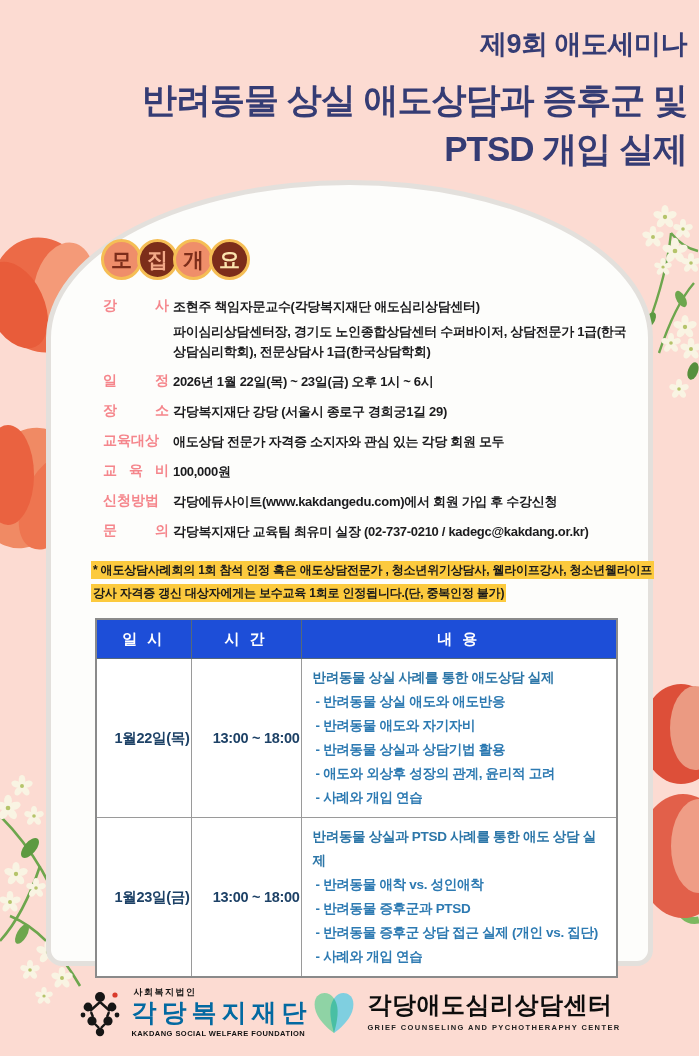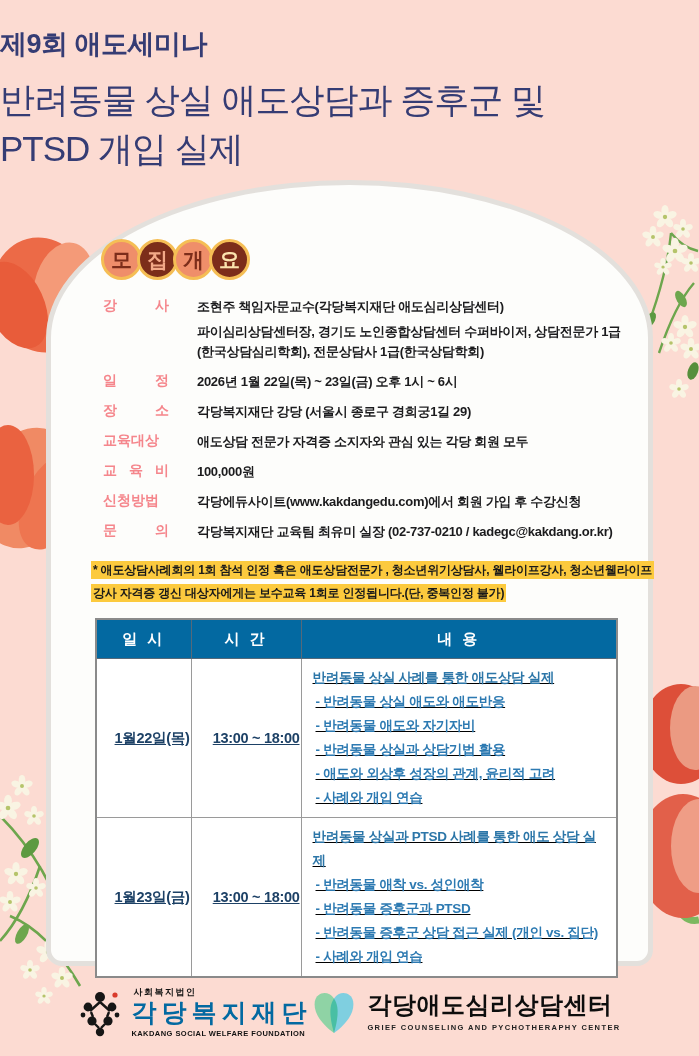--- a/index.html
+++ b/index.html
@@ -8,23 +8,23 @@
     position:relative; width:699px; height:1056px;
     background:#fcdbd2; overflow:hidden;
   }
   .fl { position:absolute; z-index:0; }
   .fl-tl { left:0; top:233px; }
   .fl-tr { right:0; top:203px; }
   .fl-br { right:0; top:684px; }
   .fl-bl { left:0; top:756px; }
 
   
-  .header { position:absolute; left:0; top:0; width:687px; text-align:left; z-index:1; }
+  .header { position:absolute; left:0; top:0; width:687px; text-align:right; z-index:1; }
   .subtitle { margin-top:26px; font-size:27px; font-weight:800; color:#353c74; letter-spacing:-0.5px; }
-  .main-title { margin-top:13px; font-size:35px; font-weight:400; color:#353c74; line-height:49px; letter-spacing:-1px; }
+  .main-title { margin-top:13px; font-size:35px; font-weight:700; color:#353c74; line-height:49px; letter-spacing:-1px; }
 
   
   .card {
     position:absolute; left:46px; top:180px; width:607px; height:786px;
     box-sizing:border-box; background:#fdfdfb;
     border:5px solid #e3e0dc;
     border-radius: 50% 50% 16px 16px / 158px 158px 16px 16px;
     z-index:1;
   }
 
@@ -38,21 +38,21 @@
   }
   .circ:first-child { margin-left:0; }
   .circ.light { background:#ef8e6a; color:#7c2d1a; }
   .circ.dark  { background:#7c2d1a; color:#f3a988; }
   .circ.dark2 { background:#7c2d1a; color:#fbe3ae; }
 
   
   .overview { position:absolute; left:52px; top:112px; width:528px; }
   .orow { display:flex; margin-bottom:10px; }
   .olabel {
-    width:66px; min-width:66px; margin-right:28px;
+    width:66px; min-width:66px; margin-right:4px;
     color:#f5868c; font-weight:700; font-size:14px;
     text-align:justify; text-align-last:justify;
   }
   .oval { font-size:13px; font-weight:600; color:#1b1b1d; line-height:20px; letter-spacing:-0.3px; }
   .oval .v2 { margin-top:5px; }
 
   
   .note {
     position:absolute; left:40px; top:374px; width:562px;
     font-size:12px; font-weight:700; line-height:23px; color:#191919; letter-spacing:-0.2px;
@@ -60,25 +60,25 @@
   .hl { background:#fcca3e; padding:2px 2px;
         -webkit-box-decoration-break:clone; box-decoration-break:clone; }
 
   
   .sched {
     position:absolute; left:44px; top:433px; width:521px;
     border-collapse:collapse; table-layout:fixed; background:#fff;
     border:2px solid #8a8a8a;
   }
   .sched th {
-    height:36px; background:#0369a1; color:#ffffff;
+    height:36px; background:#1d4ed8; color:#ffffff;
     font-size:15px; font-weight:700; letter-spacing:3px;
     border:1px solid #55697a;
   }
-  .sched td { border:1px solid #9a9a9a; vertical-align:middle;text-decoration:underline; }
+  .sched td { border:1px solid #9a9a9a; vertical-align:middle; }
   td.datec, td.timec {
     text-align:right; color:#1d4166; font-weight:800;
     font-size:14.5px; letter-spacing:-0.3px;
   }
   td.ctd { padding:7px 8px 7px 11px; }
   .ctitle { color:#2c76a8; font-weight:800; font-size:13.5px; line-height:24px; letter-spacing:-0.3px; }
   .citem  { color:#2d7ab2; font-weight:700; font-size:13.5px; line-height:24px; padding-left:3px; letter-spacing:-0.3px; }
 
   
   .footer {

